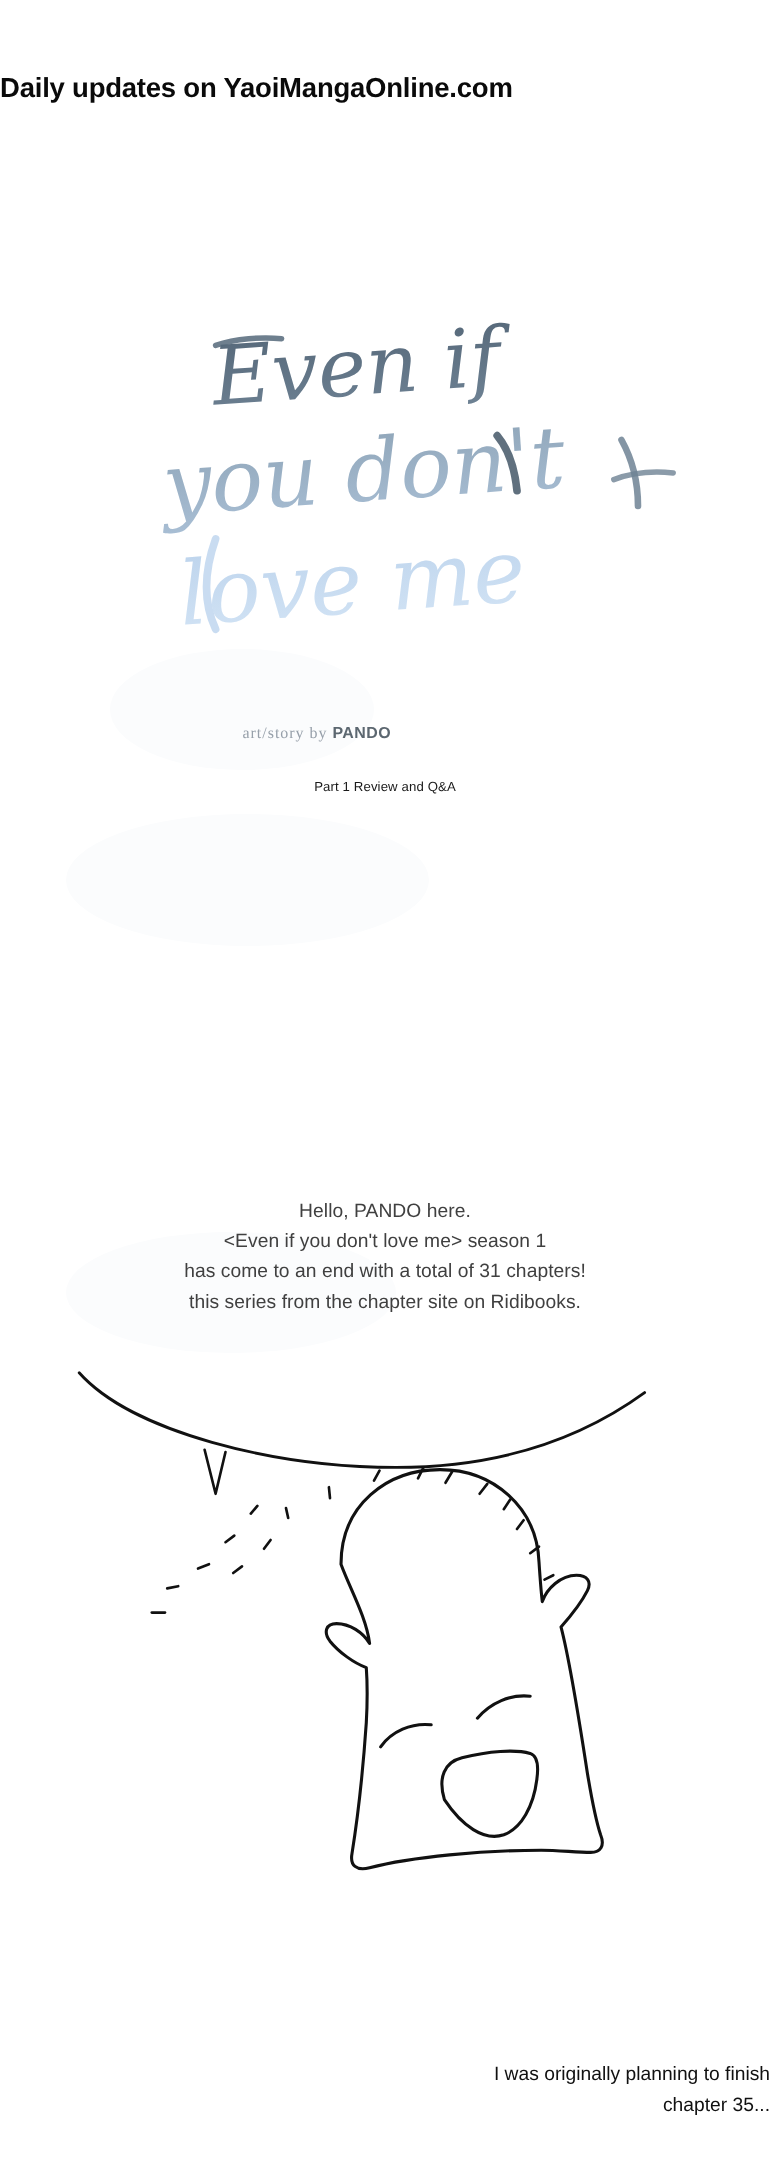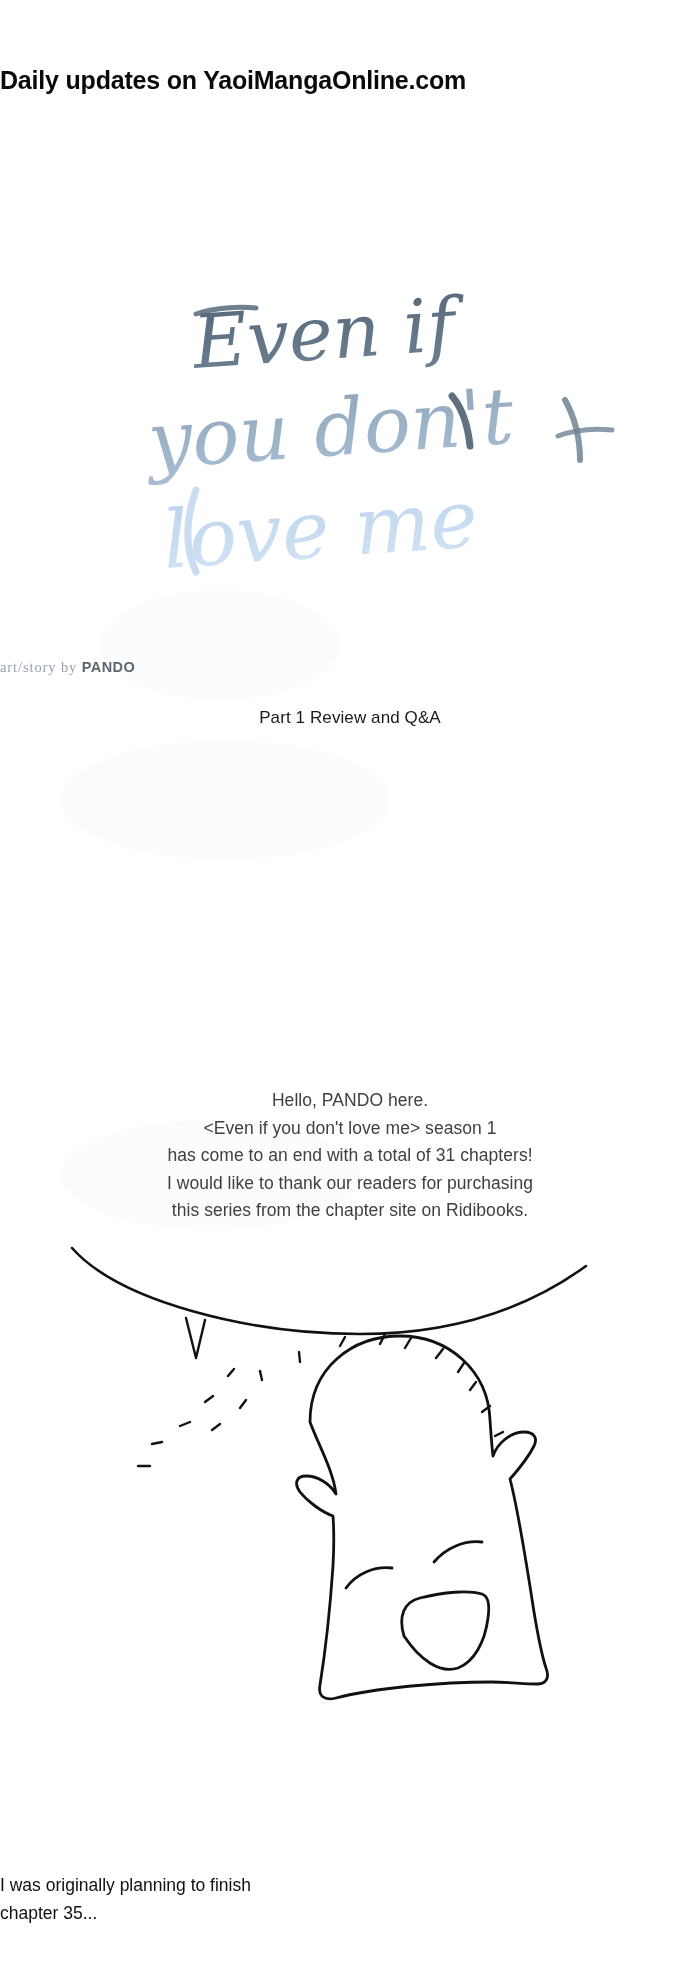--- a/index.html
+++ b/index.html
@@ -51,21 +51,21 @@
     font-family: "DejaVu Serif", serif;
     font-style: italic;
     font-weight: 400;
   }
 
   .credit-line {
     position: absolute;
     top: 659px;
     left: 0;
     width: 636px;
-    text-align: left;
+    text-align: center;
     padding-right: 60px;
     box-sizing: border-box;
     font-size: 14.5px;
     letter-spacing: 0.9px;
     color: #97a0aa;
     font-family: "Liberation Serif", serif;
   }
   .credit-line .credit-author {
     font-family: "Liberation Sans", sans-serif;
     font-weight: bold;
@@ -73,21 +73,21 @@
     color: #5c6770;
   }
 
   
   .part-subtitle {
     position: absolute;
     top: 708px;
     left: 0;
     width: 700px;
     text-align: center;
-    font-size: 17px;
+    font-size: 12px;
     color: #1a1a1a;
     letter-spacing: 0.1px;
   }
 
   
   .wash {
     position: absolute;
     border-radius: 50%;
     background: #fbfcfd;
   }
@@ -118,21 +118,21 @@
     height: 560px;
   }
   .illustration svg { display: block; }
 
   
   .closing-text {
     position: absolute;
     top: 1872px;
     left: 0;
     width: 700px;
-    text-align: left;
+    text-align: right;
     font-size: 17.5px;
     line-height: 27.5px;
     color: #111111;
   }
   .closing-text .line { display: block; white-space: nowrap; }
 </style>
 </head>
 <body>
 
 <div id="page">
@@ -178,21 +178,20 @@
     <span>art/story by</span>
     <span class="credit-author">PANDO</span>
   </div>
 
   <div class="part-subtitle">Part 1 Review and Q&amp;A</div>
 
   <div class="speech-text">
     <span class="line">Hello, PANDO here.</span>
     <span class="line">&lt;Even if you don't love me&gt; season 1</span>
     <span class="line">has come to an end with a total of 31 chapters!</span>
-    <span class="line">I would like to thank our readers for purchasing</span>
     <span class="line">this series from the chapter site on Ridibooks.</span>
   </div>
 
   <div class="illustration">
     <svg viewBox="0 0 700 560" width="700" height="560" xmlns="http://www.w3.org/2000/svg">
       <g fill="none" stroke="#111111" stroke-linecap="round" stroke-linejoin="round">
 
         <path d="M72 18 C120 72 250 104 360 104 C445 104 520 84 586 36" stroke-width="2.6"></path>
 
         <path d="M186 88 L196 128 L205 90" stroke-width="2.4"></path>

